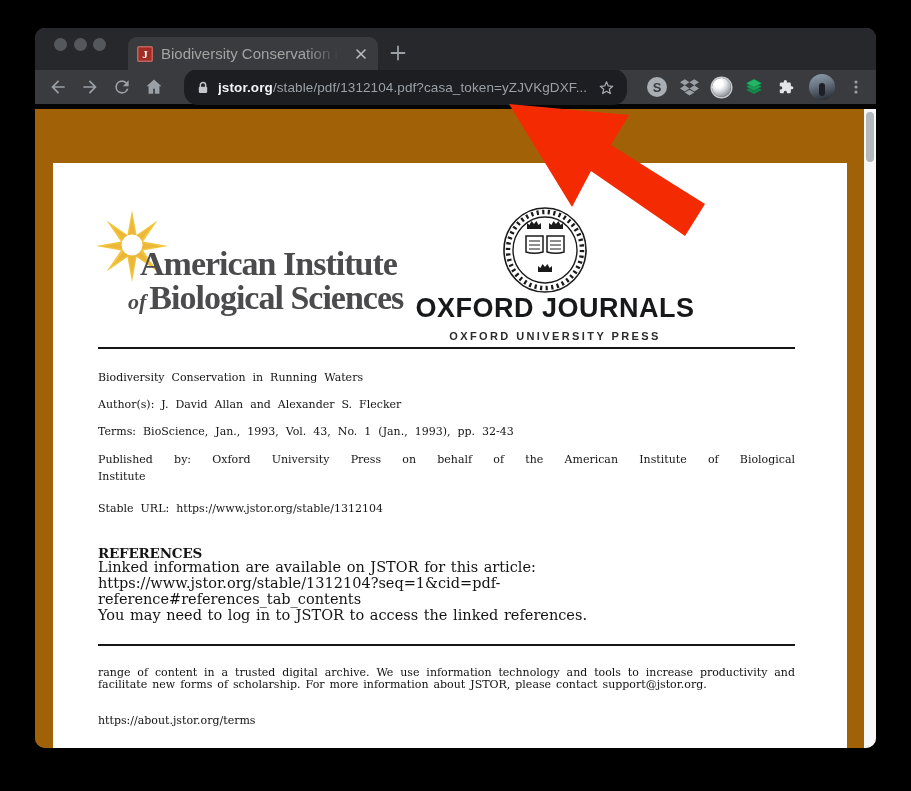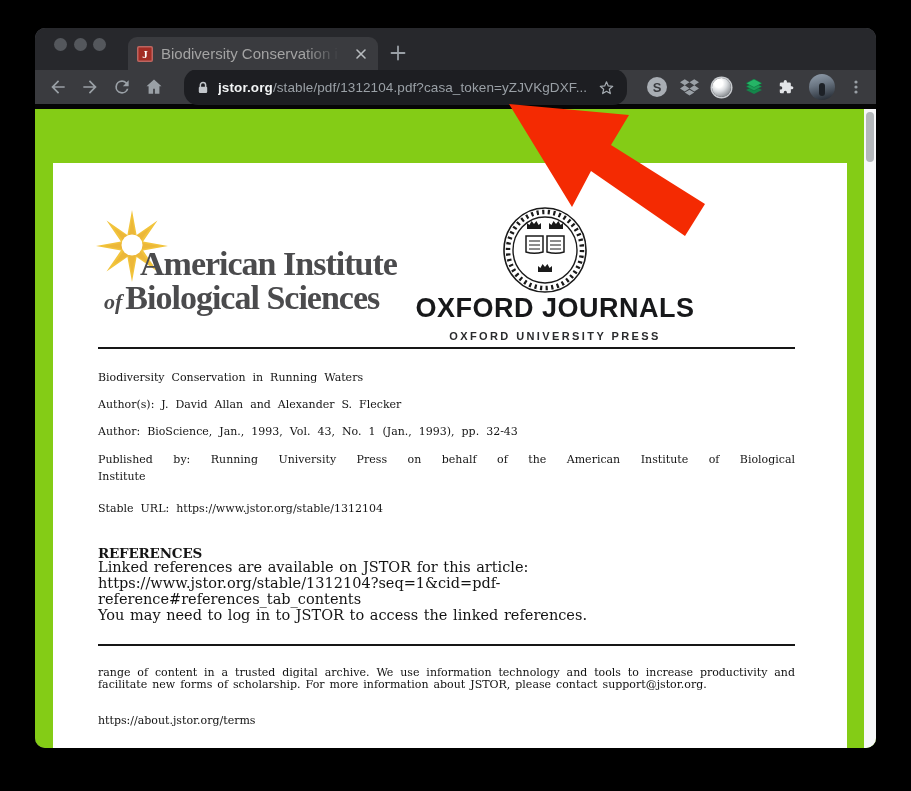--- a/index.html
+++ b/index.html
@@ -38,30 +38,30 @@
   .orb{width:19px;height:19px;border-radius:50%;
     background:radial-gradient(circle at 35% 28%,#ffffff 0 22%,#d7dadd 45%,#8e9296 75%,#63666a 100%);
     box-shadow:0 0 0 1.5px #c7cace;}
   .avatar{width:26px;height:26px;border-radius:50%;overflow:hidden;
     background:linear-gradient(165deg,#93a0ae 0%,#6b7683 40%,#39414b 78%,#20242b 100%);position:relative;}
   .avatar:after{content:"";position:absolute;left:10px;top:9px;width:6px;height:13px;border-radius:3px;
     background:#1d2127;}
   .sep{height:5px;background:#050505;}
 
   
-  .viewer{position:relative;height:639px;background:#84cc16;}
+  .viewer{position:relative;height:639px;background:#a16207;}
   .scroll-track{position:absolute;right:0;top:0;width:12px;height:100%;background:#f7f8f9;}
   .scroll-thumb{position:absolute;left:2px;top:3px;width:8px;height:50px;border-radius:4px;background:#b4b8bb;}
   .page{position:absolute;left:18px;top:54px;width:794px;height:585px;background:#ffffff;color:#111;}
 
   
   .abs{position:absolute;}
   .aibs-line{font-family:"Liberation Serif",serif;font-weight:600;color:#4b4b4d;font-size:34px;
     line-height:34px;letter-spacing:-1px;white-space:nowrap;}
-  .aibs-of{font-style:italic;font-size:22px;letter-spacing:0;padding-right:3px;}
+  .aibs-of{font-style:italic;font-size:22px;letter-spacing:0;padding-right:3px;margin-left:24px;}
   .ox-block{left:350px;width:304px;text-align:center;}
   .ox-title{font-size:27px;font-weight:700;letter-spacing:.5px;color:#17181a;white-space:nowrap;}
   .ox-sub{font-size:11px;font-weight:700;letter-spacing:2.4px;color:#2a2b2d;white-space:nowrap;}
   .rule{left:45px;width:697px;background:#161616;}
   .docline{left:45px;width:697px;font-family:"DejaVu Serif",serif;font-size:11px;line-height:18px;
     word-spacing:3.5px;color:#141414;white-space:nowrap;}
   .jl{white-space:normal;text-align:justify;text-align-last:justify;}
   .ital{}
   .refhead{font-weight:700;font-size:13.5px;letter-spacing:-.2px;}
   .refline{font-size:14.5px;line-height:16px;word-spacing:1px;}
@@ -203,27 +203,27 @@
             </g>
           </svg>
         </span>
         <div class="abs ox-block ox-title" style="top:130px">OXFORD JOURNALS</div>
         <div class="abs ox-block ox-sub" style="top:167px">OXFORD UNIVERSITY PRESS</div>
 
         <div class="abs rule" style="top:184px;height:2px"></div>
 
         <div class="abs docline" style="top:206px">Biodiversity Conservation in Running Waters</div>
         <div class="abs docline" style="top:233px">Author(s): J. David Allan and Alexander S. Flecker</div>
-        <div class="abs docline" style="top:260px"><span>Author: </span><span class="ital">BioScience</span><span>, Jan., 1993, Vol. 43, No. 1 (Jan., 1993), pp. 32-43</span></div>
-        <div class="abs docline jl" style="top:288px">Published by: Running University Press on behalf of the American Institute of Biological</div>
+        <div class="abs docline" style="top:260px"><span>Terms: </span><span class="ital">BioScience</span><span>, Jan., 1993, Vol. 43, No. 1 (Jan., 1993), pp. 32-43</span></div>
+        <div class="abs docline jl" style="top:288px">Published by: Oxford University Press on behalf of the American Institute of Biological</div>
         <div class="abs docline" style="top:305px">Institute</div>
         <div class="abs docline" style="top:337px">Stable URL: https://www.jstor.org/stable/1312104</div>
 
         <div class="abs docline refhead" style="top:381px">REFERENCES</div>
-        <div class="abs docline refline" style="top:396px">Linked references are available on JSTOR for this article:</div>
+        <div class="abs docline refline" style="top:396px">Linked information are available on JSTOR for this article:</div>
         <div class="abs docline refline" style="top:412px">https://www.jstor.org/stable/1312104?seq=1&amp;cid=pdf-</div>
         <div class="abs docline refline" style="top:428px">reference#references_tab_contents</div>
         <div class="abs docline refline" style="top:444px">You may need to log in to JSTOR to access the linked references.</div>
 
         <div class="abs rule" style="top:481px;height:2px"></div>
 
         <div class="abs docline ftline jl" style="top:504px">range of content in a trusted digital archive. We use information technology and tools to increase productivity and</div>
         <div class="abs docline ftline" style="top:516px">facilitate new forms of scholarship. For more information about JSTOR, please contact support@jstor.org.</div>
         <div class="abs docline ftline" style="top:552px">https://about.jstor.org/terms</div>
       </div>

